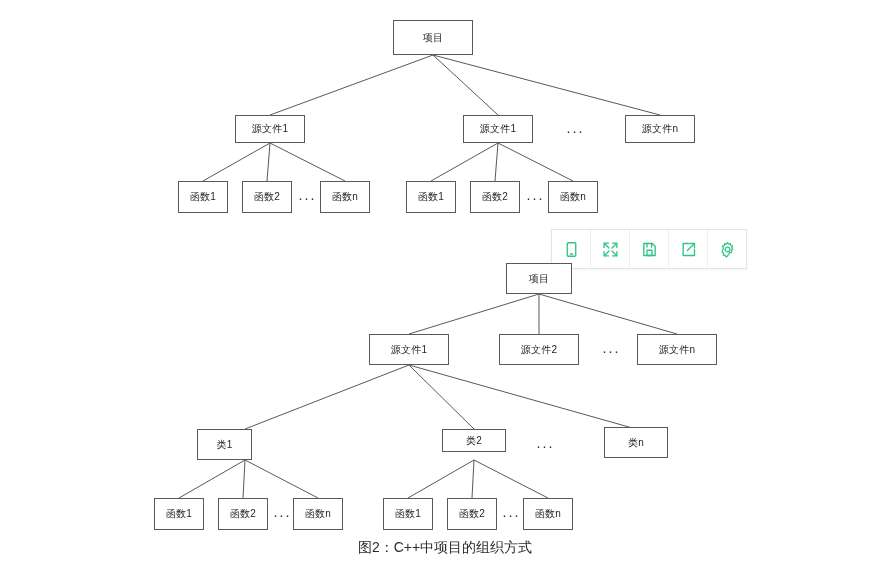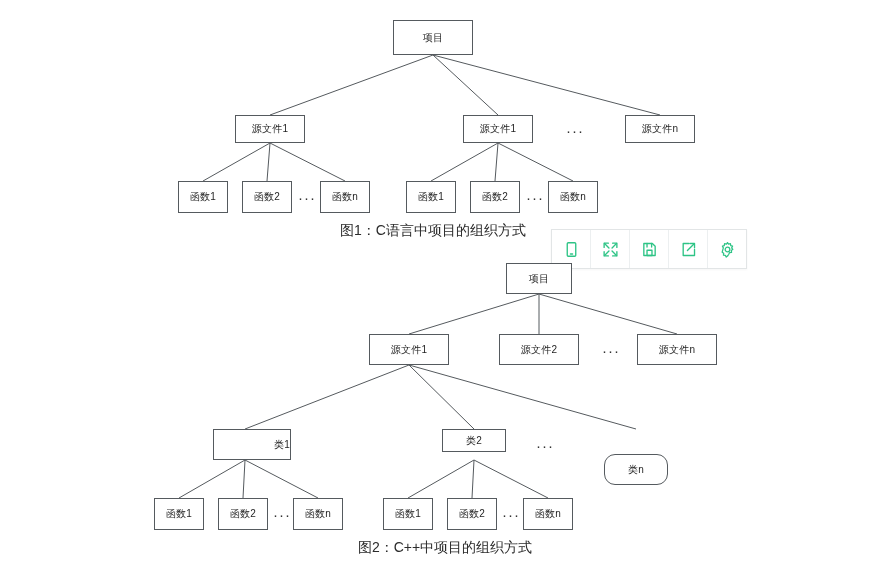--- a/index.html
+++ b/index.html
@@ -129,21 +129,20 @@
     <span>函数1</span>
   </div>
   <div class="node" style="left:470px;top:181px;width:50px;height:32px;">
     <span>函数2</span>
   </div>
   <div class="ellipsis" style="left:522px;top:187px;width:26px;height:20px;">···</div>
   <div class="node" style="left:548px;top:181px;width:50px;height:32px;">
     <span>函数n</span>
   </div>
 
-  <div class="caption" style="left:283px;top:222px;width:300px;">图1：C语言中项目的组织方式</div>
 
   <div class="toolbar">
     <div class="tb-btn">
       <span>
         <svg width="17" height="17" viewBox="0 0 24 24" fill="none" stroke="#2ec486" stroke-width="1.9" stroke-linecap="round" stroke-linejoin="round">
           <rect x="6" y="2.5" width="12" height="19" rx="1.5"></rect>
           <line x1="10.5" y1="18.3" x2="13.5" y2="18.3"></line>
         </svg>
       </span>
     </div>
@@ -198,28 +197,28 @@
     <span>源文件1</span>
   </div>
   <div class="node" style="left:499px;top:334px;width:80px;height:31px;">
     <span>源文件2</span>
   </div>
   <div class="ellipsis" style="left:594px;top:340px;width:34px;height:20px;">···</div>
   <div class="node" style="left:637px;top:334px;width:80px;height:31px;">
     <span>源文件n</span>
   </div>
 
-  <div class="node" style="left:213px;top:429px;width:78px;height:31px;justify-content:flex-end;">
+  <div class="node" style="left:197px;top:429px;width:55px;height:31px;">
     <span>类1</span>
   </div>
   <div class="node" style="left:442px;top:429px;width:64px;height:23px;">
     <span>类2</span>
   </div>
   <div class="ellipsis" style="left:528px;top:435px;width:34px;height:20px;">···</div>
-  <div class="node" style="left:604px;top:454px;width:64px;height:31px;border-radius:11px;">
+  <div class="node" style="left:604px;top:427px;width:64px;height:31px;">
     <span>类n</span>
   </div>
 
   <div class="node" style="left:154px;top:498px;width:50px;height:32px;">
     <span>函数1</span>
   </div>
   <div class="node" style="left:218px;top:498px;width:50px;height:32px;">
     <span>函数2</span>
   </div>
   <div class="ellipsis" style="left:269px;top:504px;width:26px;height:20px;">···</div>

